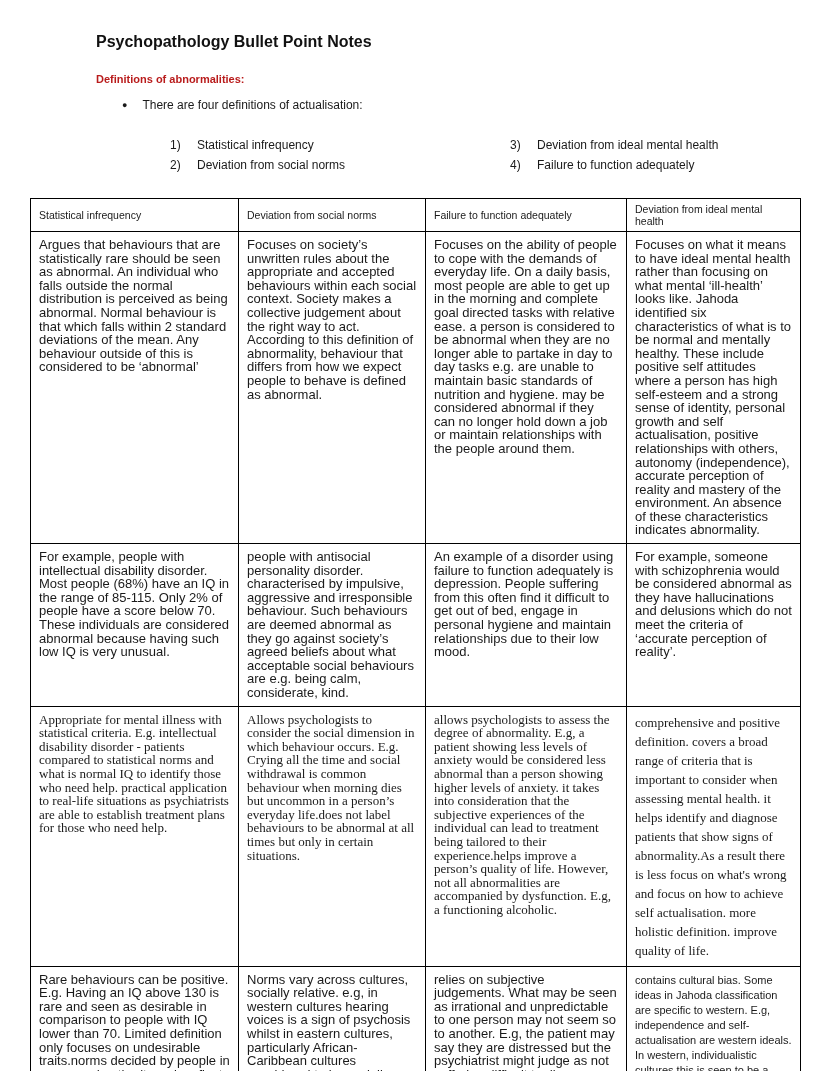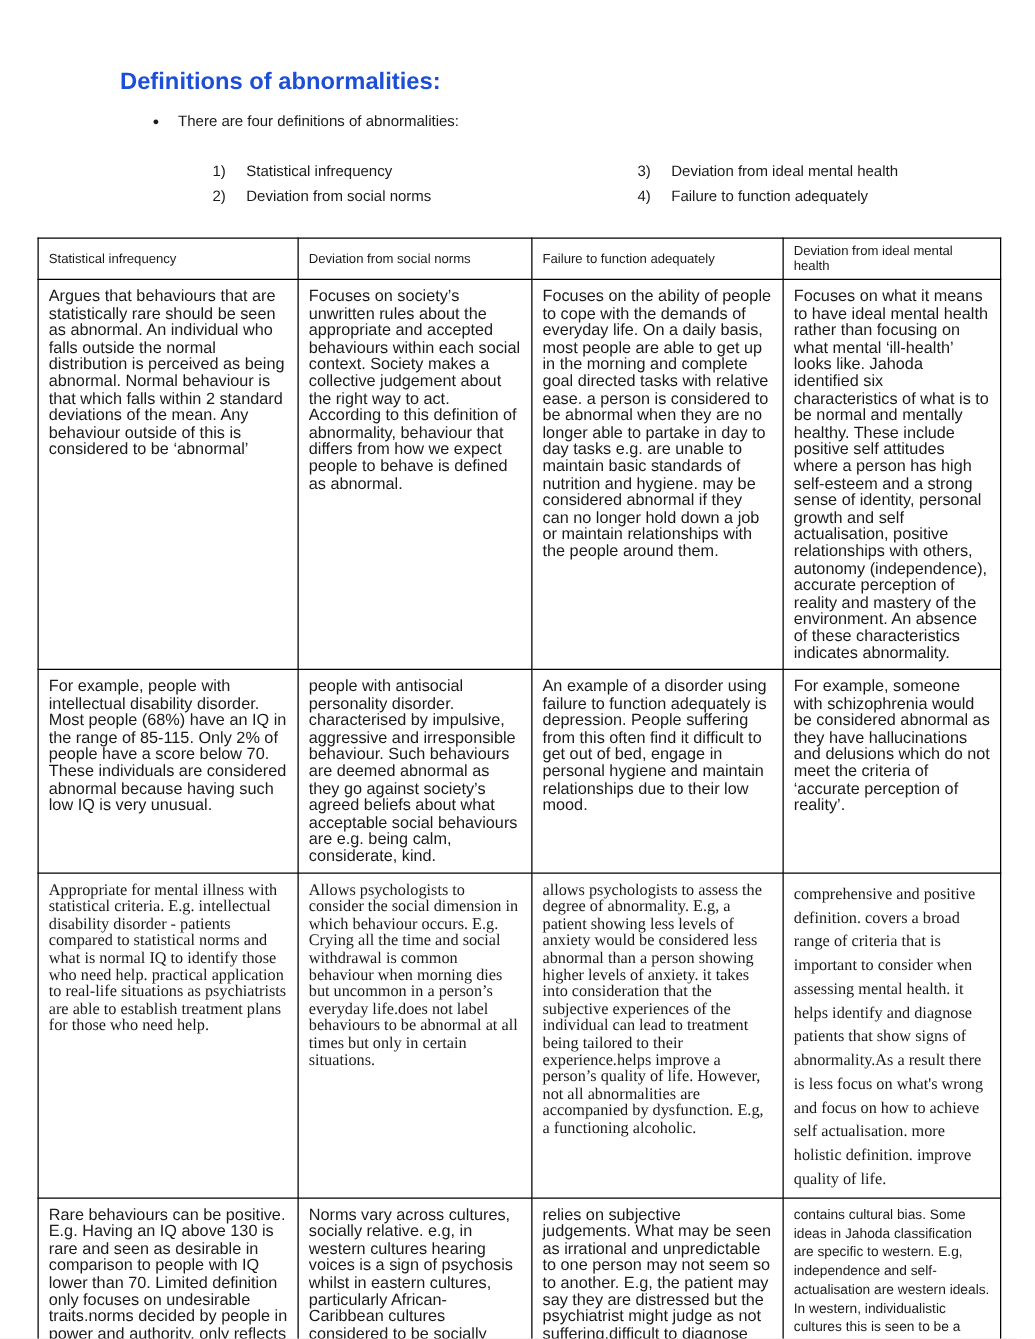--- a/index.html
+++ b/index.html
@@ -3,21 +3,21 @@
 <meta charset="utf-8">
 <style>
   html,body{margin:0;padding:0;background:#e8e8e8;}
   .doc{
     width:828px;height:1071px;background:#ffffff;position:relative;
     font-family:"Liberation Sans","DejaVu Sans",sans-serif;color:#1a1a1a;
     box-sizing:border-box;overflow:hidden;
   }
   .head{margin-left:96px;padding-top:33px;}
   .title{font-size:16px;font-weight:bold;margin:0;color:#111;}
-  .section-heading{font-size:19px;font-weight:bold;margin:22px 12px 0 0;color:#1d4ed8;}
+  .section-heading{font-size:11px;font-weight:bold;margin:22px 12px 0 0;color:#b91c1c;}
   .bullet-row{display:flex;align-items:flex-start;margin:13px 0 0 26px;font-size:12px;}
   .bullet-dot{font-size:9px;line-height:15px;margin-right:15px;}
   .numlist{
     margin:25px 0 0 170px;display:grid;grid-template-columns:340px auto;
     row-gap:6px;font-size:12px;
   }
   .num-item{display:flex;}
   .num-item .num{width:27px;flex:0 0 27px;}
   table.def-table{
     border-collapse:collapse;table-layout:fixed;
@@ -36,24 +36,25 @@
   .def-table .r4{height:234px;}
   .def-table td.large-text{font-size:13px;line-height:19px;}
   .def-table td.med-text{font-size:11px;line-height:15px;}
 </style>
 </head>
 <body>
 
 <div class="doc">
 
   <div class="head">
+    <h1 class="title">Psychopathology Bullet Point Notes</h1>
     <h2 class="section-heading">Definitions of abnormalities:</h2>
     <div class="bullet-row">
       <span class="bullet-dot">●</span>
-      <span>There are four definitions of abnormalities:</span>
+      <span>There are four definitions of actualisation:</span>
     </div>
   </div>
 
   <div class="numlist">
     <div class="num-item">
       <span class="num">1)</span>
       <span>Statistical infrequency</span>
     </div>
     <div class="num-item">
       <span class="num">3)</span>

